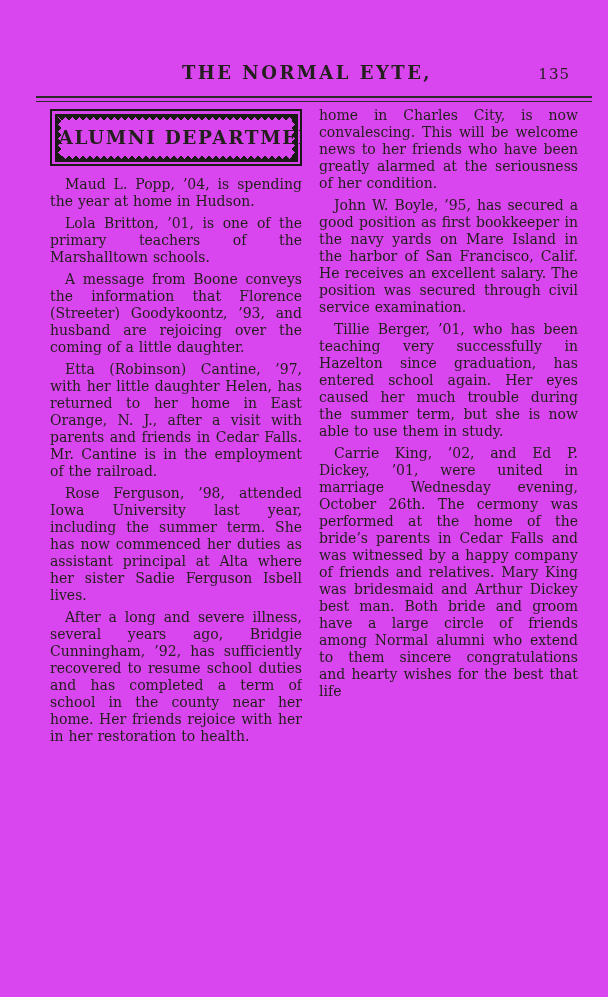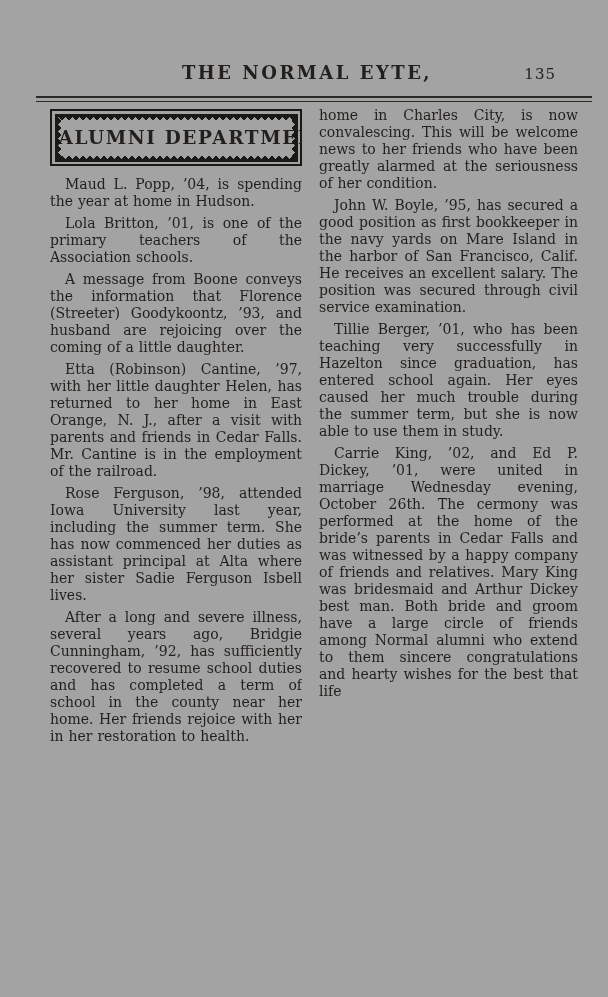--- a/index.html
+++ b/index.html
@@ -5,21 +5,21 @@
   html, body {
     margin: 0;
     padding: 0;
     background: #e9e7e2;
   }
   .page {
     position: relative;
     width: 608px;
     height: 997px;
     margin: 0 auto;
-    background: #a3a3a3;
+    background: #d946ef;
     color: #221f1c;
     font-family: "DejaVu Serif", "Liberation Serif", serif;
     overflow: hidden;
   }
   .masthead {
     position: absolute;
     top: 62px;
     left: 36px;
     right: 30px;
     height: 30px;
@@ -30,21 +30,21 @@
     right: 0;
     top: 0;
     text-align: center;
     font-size: 18px;
     font-weight: bold;
     letter-spacing: 2.5px;
     white-space: nowrap;
   }
   .page-number {
     position: absolute;
-    right: 22px;
+    right: 8px;
     top: 3px;
     font-size: 15px;
     letter-spacing: 1px;
   }
   .double-rule {
     position: absolute;
     top: 96px;
     left: 36px;
     width: 556px;
     height: 3px;
@@ -146,21 +146,21 @@
         <div class="alumni-box-inner">
           <div class="saw saw-top"></div>
           <div class="saw saw-bottom"></div>
           <div class="saw saw-left"></div>
           <div class="saw saw-right"></div>
           <h1 class="section-title">ALUMNI DEPARTMENT</h1>
         </div>
       </div>
       <div class="paras">
           <p>Maud L. Popp, ’04, is spending the year at home in Hudson.</p>
-          <p>Lola Britton, ’01, is one of the primary teachers of the Association schools.</p>
+          <p>Lola Britton, ’01, is one of the primary teachers of the Marshalltown schools.</p>
           <p>A message from Boone conveys the information that Florence (Streeter) Goodykoontz, ’93, and husband are rejoicing over the coming of a little daughter.</p>
           <p>Etta (Robinson) Cantine, ’97, with her little daughter Helen, has returned to her home in East Orange, N. J., after a visit with parents and friends in Cedar Falls. Mr. Cantine is in the employment of the railroad.</p>
           <p>Rose Ferguson, ’98, attended Iowa University last year, including the summer term. She has now commenced her duties as assistant principal at Alta where her sister Sadie Ferguson Isbell lives.</p>
           <p>After a long and severe illness, several years ago, Bridgie Cunningham, ’92, has sufficiently recovered to resume school duties and has completed a term of school in the county near her home. Her friends rejoice with her in her restoration to health.</p>
         </div>
     </div>
 
     <div class="col col-right">
       <div class="paras">
           <p class="no-indent">home in Charles City, is now convalescing. This will be welcome news to her friends who have been greatly alarmed at the seriousness of her condition.</p>

